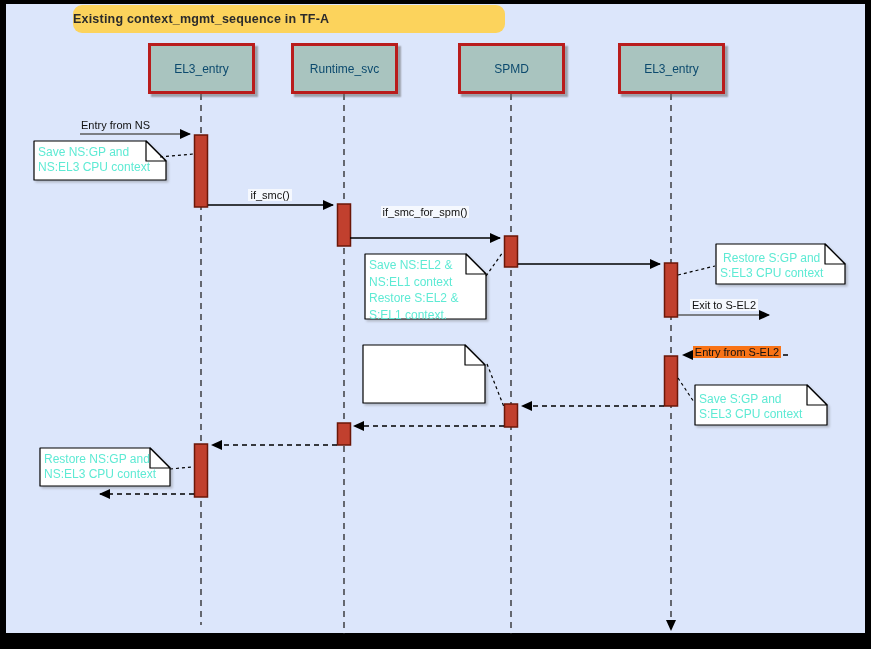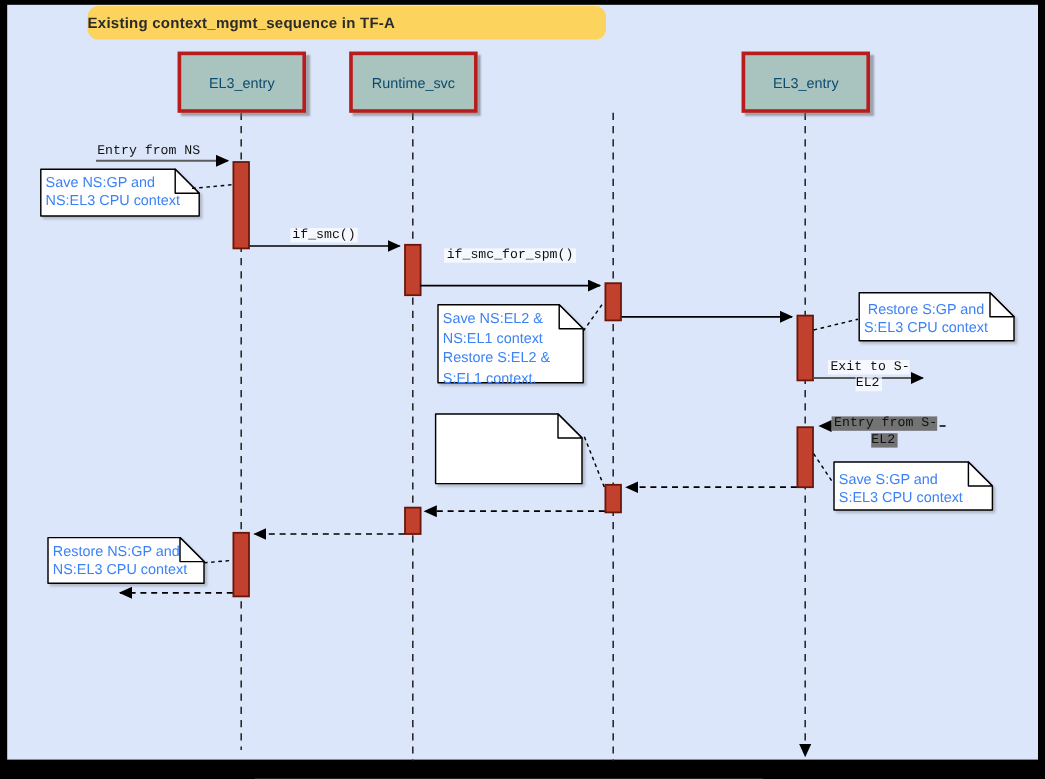--- a/index.html
+++ b/index.html
@@ -17,26 +17,26 @@
   }
   .lifeline-box{
     position:absolute;width:107px;height:51px;background:#a9c4bf;
     border:3px solid #b91c1c;box-shadow:3px 3px 1.5px rgba(105,105,105,0.55);
     display:flex;align-items:center;justify-content:center;
     font-size:12px;color:#0c4a6e;box-sizing:border-box;
   }
   .msg-label{
     position:absolute;font-size:11px;color:#111;line-height:13px;text-align:center;
   }
-  .msg-label span{padding:0 2px;background:rgba(255,255,255,0.72);font-family:Liberation Mono, monospace;}
-  .msg-label.on-line span{background:#737373;}
+  .msg-label span{padding:0 2px;background:rgba(255,255,255,0.72);}
+  .msg-label.on-line span{background:#f97316;}
   .msg-label.plain{text-align:left;}
   .msg-label.plain span{background:transparent;}
   .note-text{
-    position:absolute;font-size:12px;color:#3b82f6;white-space:nowrap;
+    position:absolute;font-size:12px;color:#5eead4;white-space:nowrap;
   }
   .note-text div{height:15px;line-height:15px;}
   .note-text.tall div{height:16.5px;line-height:16.5px;}
   .note-shape-group{filter:drop-shadow(2px 2px 1px rgba(100,100,100,0.35));}
 </style>
 </head>
 <body>
 
 <div class="stage">
   <div class="canvas"></div>
@@ -107,20 +107,23 @@
   <div class="title-banner">
     <span>Existing context_mgmt_sequence in TF-A</span>
   </div>
 
   <div class="lifeline-box" style="left:148px;top:43px;">
     <span>EL3_entry</span>
   </div>
   <div class="lifeline-box" style="left:291px;top:43px;">
     <span>Runtime_svc</span>
   </div>
+  <div class="lifeline-box" style="left:458px;top:43px;">
+    <span>SPMD</span>
+  </div>
   <div class="lifeline-box" style="left:618px;top:43px;">
     <span>EL3_entry</span>
   </div>
 
   <div class="msg-label plain" style="left:79px;top:119px;">
     <span>Entry from NS</span>
   </div>
   <div class="msg-label" style="left:215px;top:189px;width:110px;">
     <span>if_smc()</span>
   </div>

